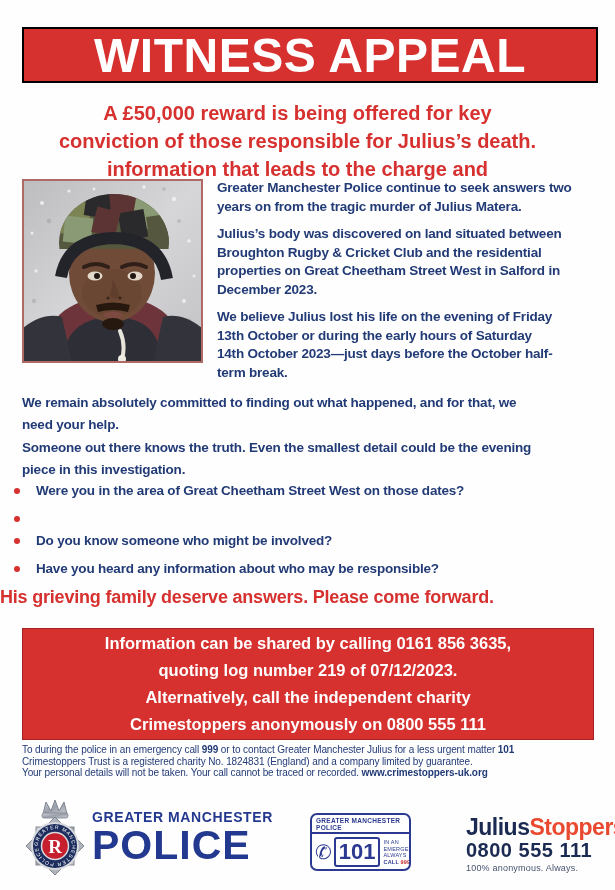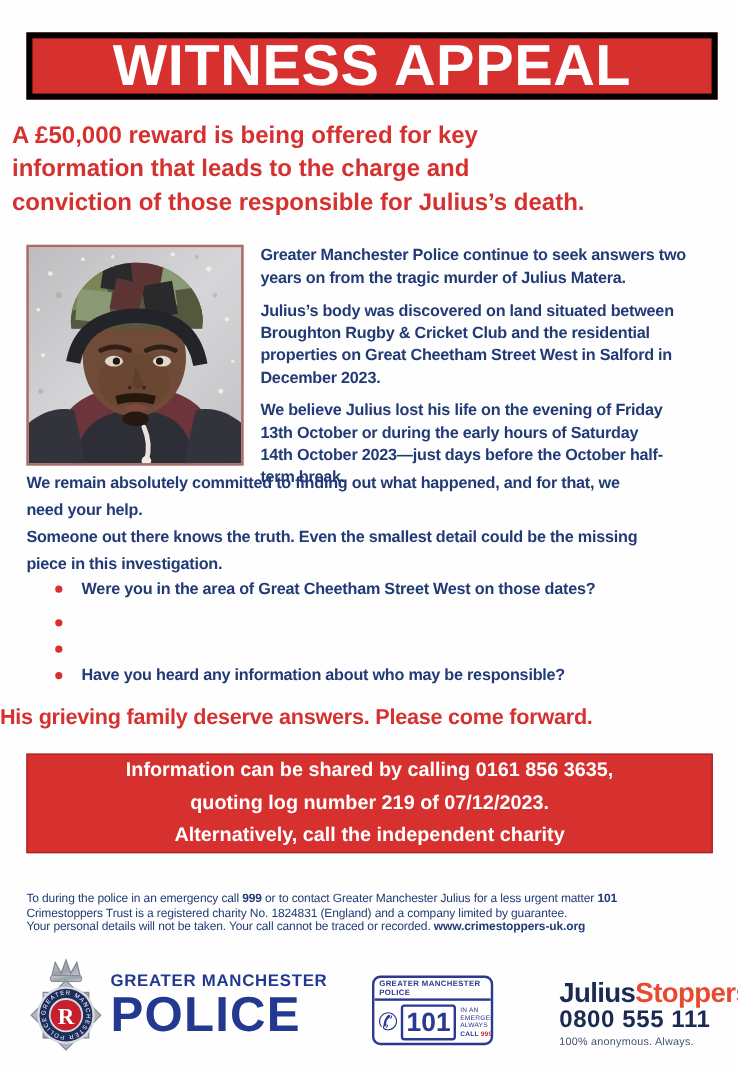--- a/index.html
+++ b/index.html
@@ -7,69 +7,69 @@
   .poster {
     position: relative;
     width: 615px; height: 890px;
     background: #fefefe;
     font-family: "Liberation Sans", sans-serif;
     overflow: hidden;
   }
   
   .banner {
     position: absolute; left: 22px; top: 27px; width: 576px; height: 56px;
-    background: #d6302f; border: 5px solid #000000;
+    background: #d6302f; border: 2px solid #000000;
     display: flex; align-items: center; justify-content: center;
   }
   .banner-title {
     color: #ffffff; font-size: 48px; font-weight: bold; letter-spacing: 0.5px;
     white-space: nowrap;
   }
   
   .reward {
     position: absolute; left: 10px; right: 30px; top: 99px;
-    text-align: left; color: #d6302f;
+    text-align: center; color: #d6302f;
     font-weight: bold; font-size: 20px; line-height: 28px;
   }
   
-  .intro-row { position: absolute; left: 22px; top: 204px; width: 572px; display: flex; }
+  .intro-row { position: absolute; left: 22px; top: 179px; width: 572px; display: flex; }
   .photo-frame {
     width: 181px; height: 184px; border: 2px solid #b06a66; flex: none;
     background: #c9c9cb; overflow: hidden;
   }
   .photo-frame svg { display:block; }
   .intro-text { margin-left: 14px; width: 378px; }
   .para {
     color: #223b76; font-weight: bold; font-size: 13.5px; line-height: 18.5px;
     letter-spacing: -0.2px; white-space: pre-line;
   }
   .intro-text .para { margin-bottom: 9px; }
   .intro-text .para:last-child { margin-bottom: 0; }
   
   .p-full1 { position: absolute; left: 22px; top: 392px; width: 578px;
     font-size: 13.5px; line-height: 21.5px; }
   .p-full2 { position: absolute; left: 22px; top: 437px; width: 578px;
     font-size: 13.5px; line-height: 21.5px; }
   
-  .bullets { position: absolute; left: 46px; top: 481px; width: 560px;
+  .bullets { position: absolute; left: 14px; top: 481px; width: 560px;
     display: flex; flex-direction: column; gap: 9px; }
   .bullet-row { display: flex; align-items: flex-start; }
   .bullet-dot {
     width: 6px; height: 6px; border-radius: 50%; background: #d6302f;
     margin: 7px 16px 0 0; flex: none;
   }
   .bullet-text { color:#223b76; font-weight:bold; font-size:13.5px; line-height:19px; letter-spacing:-0.2px; }
   
   .cta {
     position: absolute; left: 0; right: 6px; top: 587px; 
     color: #d6302f; font-weight: bold; font-size: 18px; letter-spacing: -0.2px;
   }
   
   .info-box {
-    position: absolute; left: 22px; top: 628px; width: 572px; height: 83px;
+    position: absolute; left: 22px; top: 628px; width: 572px; height: 112px;
     background: #d6302f; border: 1px solid #a42424;
     display: flex; flex-direction: column; align-items: center; justify-content: center;
     text-align: center;
   }
   .info-line { color:#ffffff; font-weight:bold; font-size:16.5px; line-height:27px; }
   
   .legal { position: absolute; left: 22px; top: 744px; width: 578px;
     color:#223b76; font-size:10px; line-height:11.5px; letter-spacing:-0.1px; }
   .legal b { font-weight: bold; }
   
@@ -108,22 +108,22 @@
 <body>
 
 <div class="poster">
 
   <div class="banner">
     <div class="banner-title">WITNESS APPEAL</div>
   </div>
 
   <div class="reward">
     <div>A £50,000 reward is being offered for key</div>
+    <div>conviction of those responsible for Julius’s death.</div>
     <div>information that leads to the charge and</div>
-    <div>conviction of those responsible for Julius’s death.</div>
   </div>
 
   <div class="intro-row">
     <div class="photo-frame">
       <svg width="177" height="180" viewBox="0 0 177 180">
         <defs>
           <linearGradient id="bgG" x1="0" y1="0" x2="1" y2="1">
             <stop offset="0" stop-color="#bdbdbf"></stop>
             <stop offset="0.5" stop-color="#d6d6d8"></stop>
             <stop offset="1" stop-color="#c2c2c4"></stop>
@@ -208,46 +208,48 @@
 December 2023.</div>
       <div class="para">We believe Julius lost his life on the evening of Friday
 13th October or during the early hours of Saturday
 14th October 2023—just days before the October half-
 term break.</div>
     </div>
   </div>
 
   <div class="para p-full1">We remain absolutely committed to finding out what happened, and for that, we
 need your help.</div>
-  <div class="para p-full2">Someone out there knows the truth. Even the smallest detail could be the missing
+  <div class="para p-full2">Someone out there knows the truth. Even the smallest detail could be the evening
 piece in this investigation.</div>
 
   <div class="bullets">
     <div class="bullet-row">
       <span class="bullet-dot"></span>
       <span class="bullet-text">Were you in the area of Great Cheetham Street West on those dates?</span>
     </div>
     <div class="bullet-row">
       <span class="bullet-dot"></span>
     </div>
     <div class="bullet-row">
       <span class="bullet-dot"></span>
+      <span class="bullet-text">Do you know someone who might be involved?</span>
     </div>
     <div class="bullet-row">
       <span class="bullet-dot"></span>
       <span class="bullet-text">Have you heard any information about who may be responsible?</span>
     </div>
   </div>
 
   <div class="cta">His grieving family deserve answers. Please come forward.</div>
 
   <div class="info-box">
     <div class="info-line">Information can be shared by calling 0161 856 3635,</div>
     <div class="info-line">quoting log number 219 of 07/12/2023.</div>
     <div class="info-line">Alternatively, call the independent charity</div>
+    <div class="info-line">Crimestoppers anonymously on 0800 555 111</div>
   </div>
 
   <div class="legal">
     <div><span>To during the police in an emergency call </span><b>999</b><span> or to contact Greater Manchester Julius for a less urgent matter </span><b>101</b></div>
     <div>Crimestoppers Trust is a registered charity No. 1824831 (England) and a company limited by guarantee.</div>
     <div><span>Your personal details will not be taken. Your call cannot be traced or recorded. </span><b>www.crimestoppers-uk.org</b></div>
   </div>
 
   <div class="footer">
 

